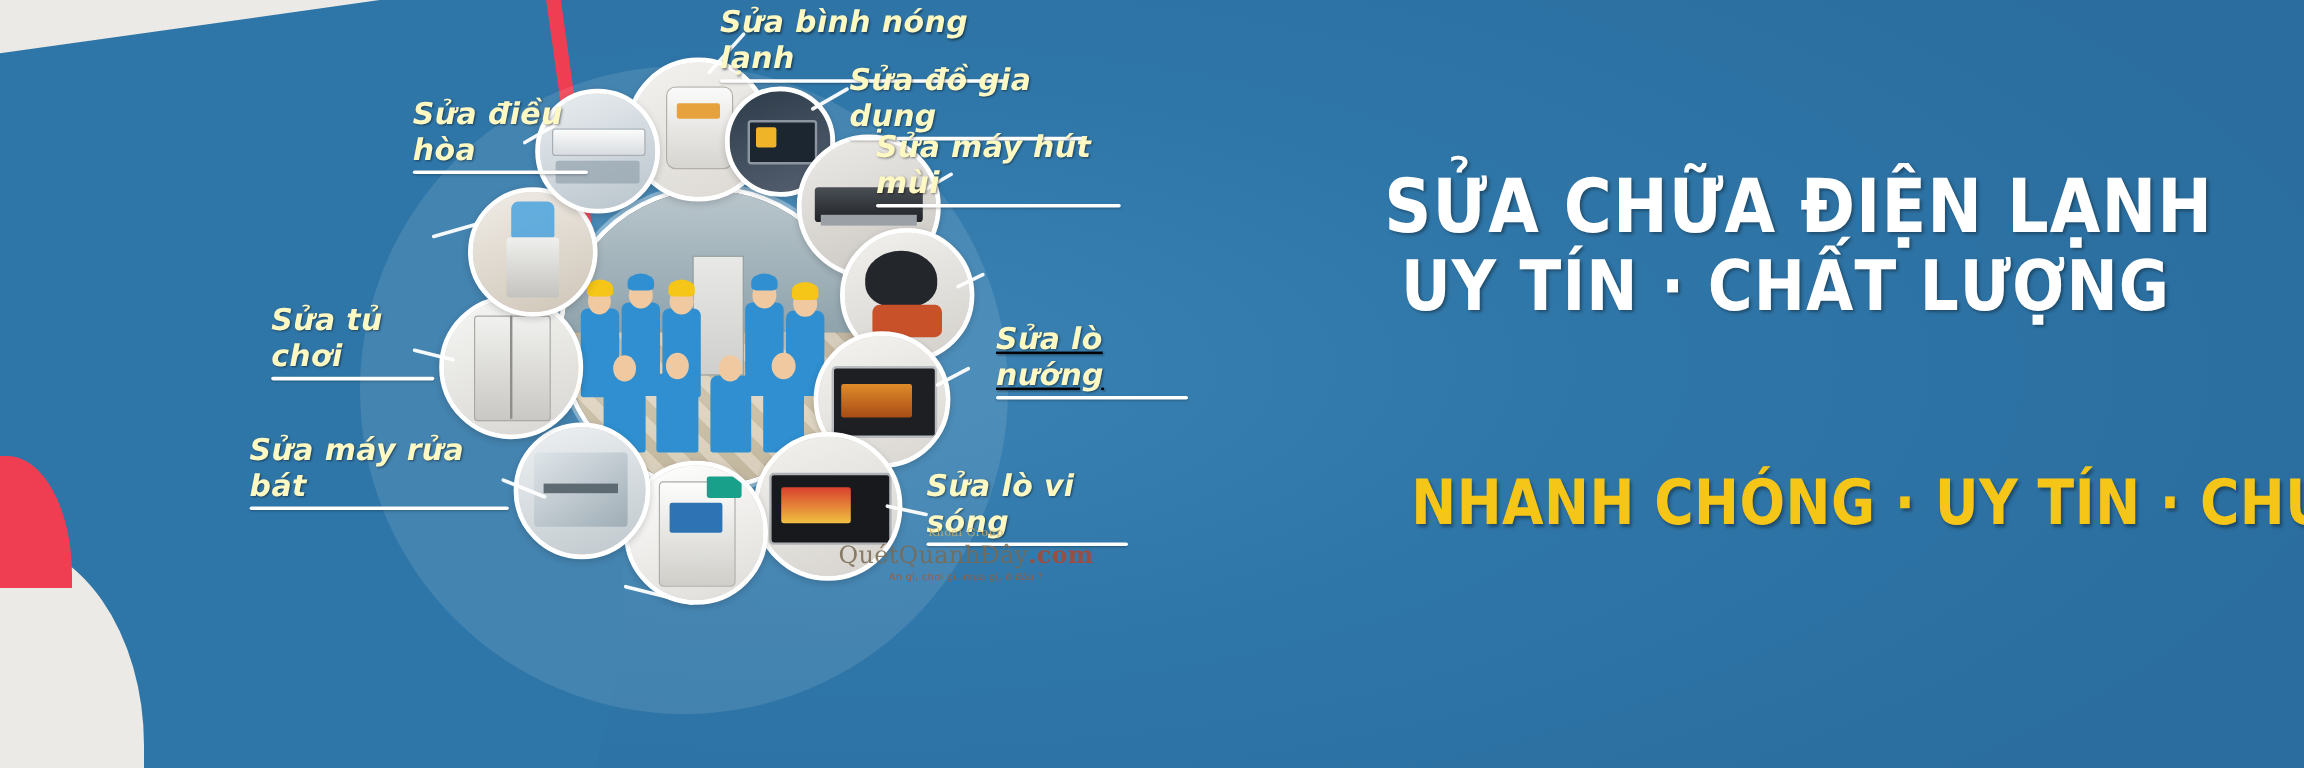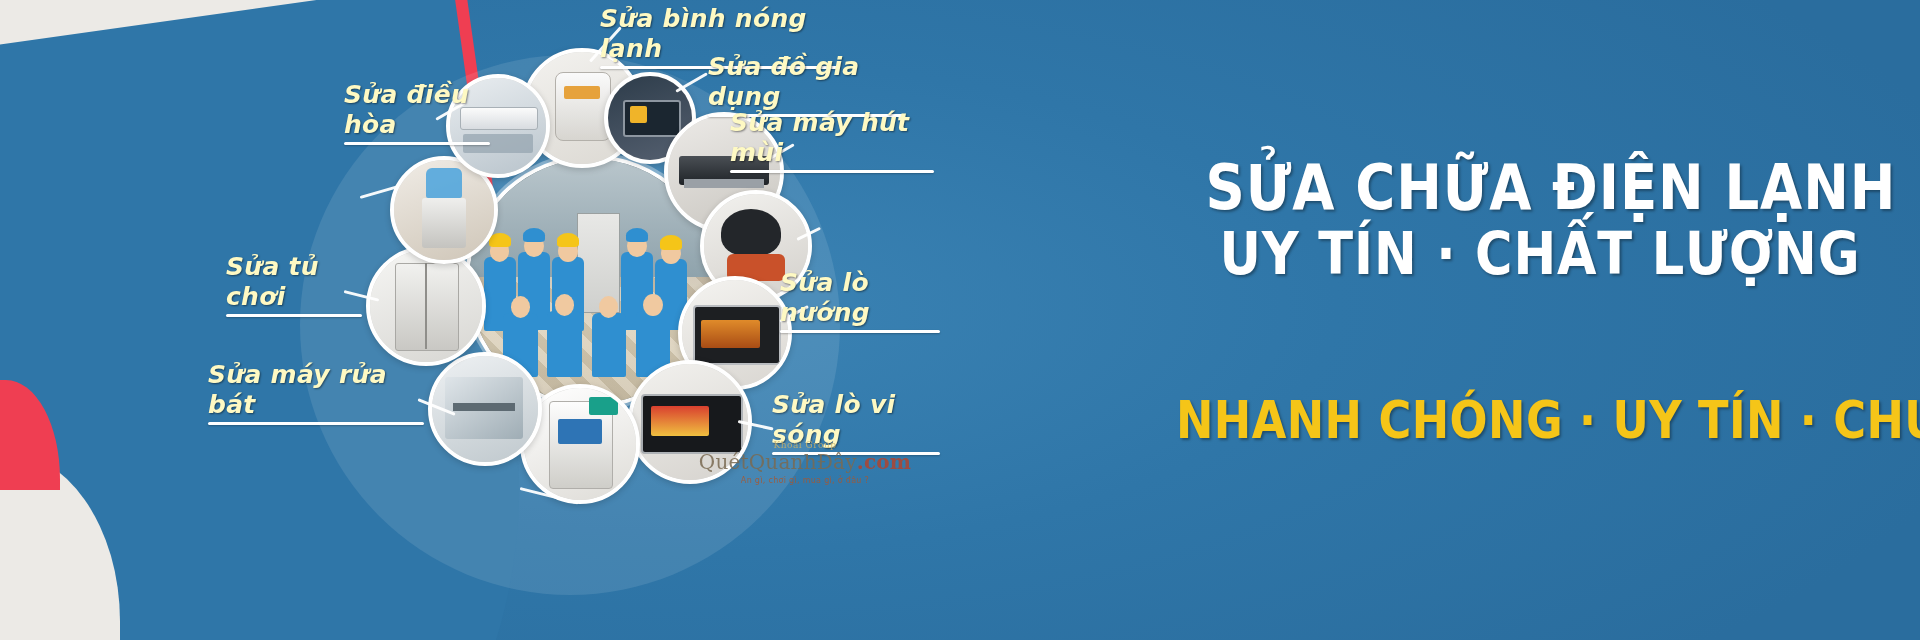--- a/index.html
+++ b/index.html
@@ -100,21 +100,21 @@
   }
   .callout .rule{
     height:3px;background:#ffffff;margin-top:3px;border-radius:2px;
     box-shadow:0 1px 2px rgba(0,0,0,.25);
   }
   .leader{position:absolute;height:3px;background:#ffffff;transform-origin:left center;
     border-radius:2px;opacity:.95;}
 
   
   .headline{
-    position:absolute;left:1160px;top:140px;width:760px;margin-top:16px;
+    position:absolute;left:1108px;top:140px;width:760px;
   }
   .hl-line{
     color:#ffffff;
     font-family:"DejaVu Sans",sans-serif;
     font-weight:bold;
     font-size:62px;line-height:1.02;
     letter-spacing:1px;
     text-align:center;
     transform:scaleX(.88);
     transform-origin:center center;
@@ -283,21 +283,21 @@
     <div class="ctext">Sửa đồ gia dụng</div>
     <div class="rule"></div>
   </div>
 
   <div class="callout" style="left:730px;top:108px;width:204px;">
     <div class="ctext">Sửa máy hút mùi</div>
     <div class="rule"></div>
   </div>
 
 
-  <div class="callout" style="left:780px;top:268px;width:160px;">
+  <div class="callout" style="left:830px;top:268px;width:160px;text-decoration:underline;">
     <div class="ctext">Sửa lò nướng</div>
     <div class="rule"></div>
   </div>
 
   <div class="callout" style="left:772px;top:390px;width:168px;">
     <div class="ctext">Sửa lò vi sóng</div>
     <div class="rule"></div>
   </div>
 
 

